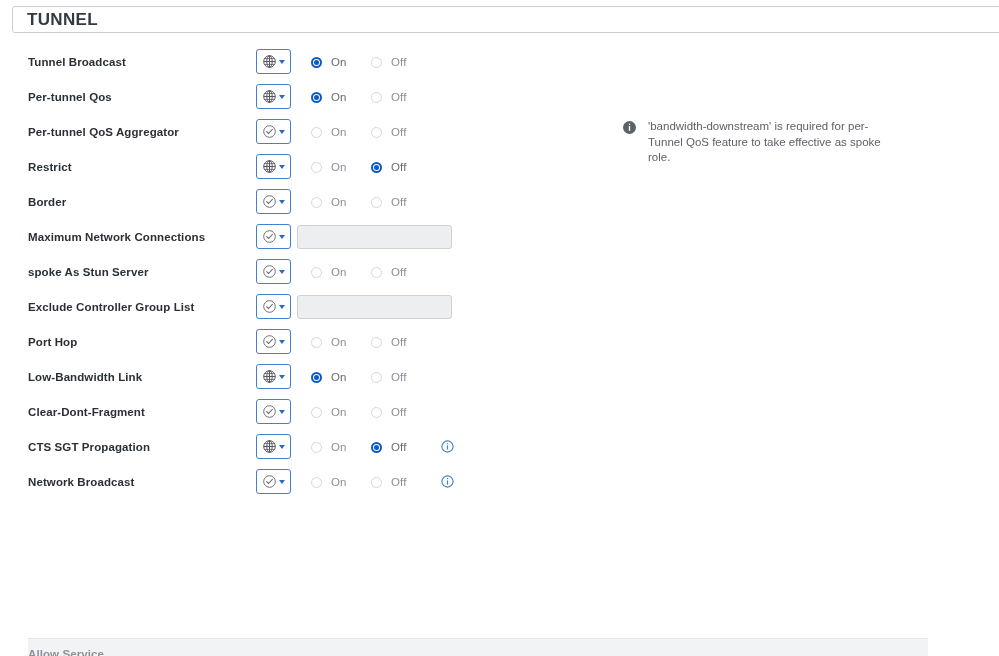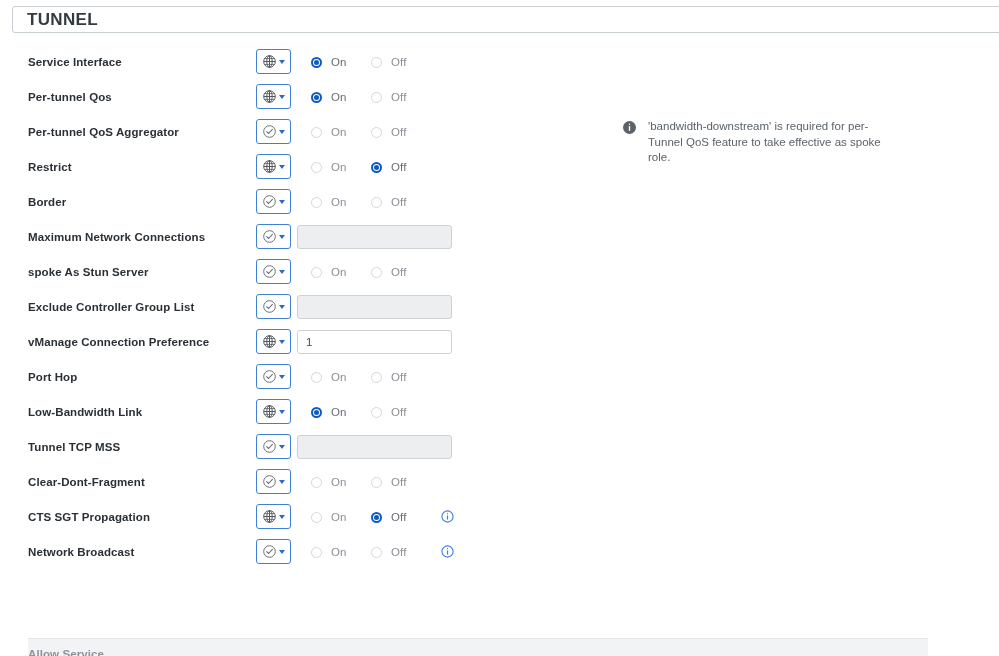--- a/index.html
+++ b/index.html
@@ -210,21 +210,21 @@
 </style>
 </head>
 <body>
 
 <div class="panel-header">
   <span class="panel-header-title">TUNNEL</span>
 </div>
 
 <div class="form" id="form-rows">
     <div class="row">
-      <div class="row-label">Service Interface</div>
+      <div class="row-label">Tunnel Broadcast</div>
       <div class="row-control">
         <div class="scope-btn">
           <span style="display: flex;">
             <svg width="15" height="15" viewBox="0 0 15 15">
               <circle cx="7.5" cy="7.5" r="5.8" fill="none" stroke="#53595f" stroke-width="1"></circle>
               <line x1="7.5" y1="1.7" x2="7.5" y2="13.3" stroke="#53595f" stroke-width="1"></line>
               <line x1="1.7" y1="7.5" x2="13.3" y2="7.5" stroke="#53595f" stroke-width="1"></line>
               <ellipse cx="7.5" cy="7.5" rx="2.7" ry="5.8" fill="none" stroke="#53595f" stroke-width="1"></ellipse>
               <line x1="2.6" y1="4.6" x2="12.4" y2="4.6" stroke="#53595f" stroke-width="0.8"></line>
               <line x1="2.6" y1="10.4" x2="12.4" y2="10.4" stroke="#53595f" stroke-width="0.8"></line>
@@ -396,103 +396,69 @@
               <circle cx="7.5" cy="7.5" r="5.8" fill="none" stroke="#6a7075" stroke-width="1"></circle>
               <path d="M4.7 7.6 L6.6 9.5 L10.4 5.3" fill="none" stroke="#6a7075" stroke-width="1.1" stroke-linecap="round" stroke-linejoin="round"></path>
             </svg>
           </span>
           <span class="caret"></span>
         </div>
         <input type="text" class="txt wide" readonly="" value="" style="">
       </div>
     </div>
     <div class="row">
-      <div class="row-label">vManage Connection Preference</div>
+      <div class="row-label">Port Hop</div>
+      <div class="row-control">
+        <div class="scope-btn">
+          <span style="display: flex;">
+            <svg width="15" height="15" viewBox="0 0 15 15">
+              <circle cx="7.5" cy="7.5" r="5.8" fill="none" stroke="#6a7075" stroke-width="1"></circle>
+              <path d="M4.7 7.6 L6.6 9.5 L10.4 5.3" fill="none" stroke="#6a7075" stroke-width="1.1" stroke-linecap="round" stroke-linejoin="round"></path>
+            </svg>
+          </span>
+          <span class="caret"></span>
+        </div>
+        <div class="radio-group">
+          <div class="radio-item">
+            <span class="radio-dot"></span>
+            <span class="radio-label">On</span>
+          </div>
+          <div class="radio-item">
+            <span class="radio-dot"></span>
+            <span class="radio-label">Off</span>
+          </div>
+        </div>
+      </div>
+    </div>
+    <div class="row">
+      <div class="row-label">Low-Bandwidth Link</div>
       <div class="row-control">
         <div class="scope-btn">
           <span style="display: flex;">
             <svg width="15" height="15" viewBox="0 0 15 15">
               <circle cx="7.5" cy="7.5" r="5.8" fill="none" stroke="#53595f" stroke-width="1"></circle>
               <line x1="7.5" y1="1.7" x2="7.5" y2="13.3" stroke="#53595f" stroke-width="1"></line>
               <line x1="1.7" y1="7.5" x2="13.3" y2="7.5" stroke="#53595f" stroke-width="1"></line>
               <ellipse cx="7.5" cy="7.5" rx="2.7" ry="5.8" fill="none" stroke="#53595f" stroke-width="1"></ellipse>
               <line x1="2.6" y1="4.6" x2="12.4" y2="4.6" stroke="#53595f" stroke-width="0.8"></line>
               <line x1="2.6" y1="10.4" x2="12.4" y2="10.4" stroke="#53595f" stroke-width="0.8"></line>
             </svg>
           </span>
           <span class="caret"></span>
         </div>
-        <input type="text" class="txt wide enabled" value="1" style="">
-      </div>
-    </div>
-    <div class="row">
-      <div class="row-label">Port Hop</div>
-      <div class="row-control">
-        <div class="scope-btn">
-          <span style="display: flex;">
-            <svg width="15" height="15" viewBox="0 0 15 15">
-              <circle cx="7.5" cy="7.5" r="5.8" fill="none" stroke="#6a7075" stroke-width="1"></circle>
-              <path d="M4.7 7.6 L6.6 9.5 L10.4 5.3" fill="none" stroke="#6a7075" stroke-width="1.1" stroke-linecap="round" stroke-linejoin="round"></path>
-            </svg>
-          </span>
-          <span class="caret"></span>
-        </div>
-        <div class="radio-group">
-          <div class="radio-item">
-            <span class="radio-dot"></span>
-            <span class="radio-label">On</span>
-          </div>
-          <div class="radio-item">
-            <span class="radio-dot"></span>
-            <span class="radio-label">Off</span>
-          </div>
-        </div>
-      </div>
-    </div>
-    <div class="row">
-      <div class="row-label">Low-Bandwidth Link</div>
-      <div class="row-control">
-        <div class="scope-btn">
-          <span style="display: flex;">
-            <svg width="15" height="15" viewBox="0 0 15 15">
-              <circle cx="7.5" cy="7.5" r="5.8" fill="none" stroke="#53595f" stroke-width="1"></circle>
-              <line x1="7.5" y1="1.7" x2="7.5" y2="13.3" stroke="#53595f" stroke-width="1"></line>
-              <line x1="1.7" y1="7.5" x2="13.3" y2="7.5" stroke="#53595f" stroke-width="1"></line>
-              <ellipse cx="7.5" cy="7.5" rx="2.7" ry="5.8" fill="none" stroke="#53595f" stroke-width="1"></ellipse>
-              <line x1="2.6" y1="4.6" x2="12.4" y2="4.6" stroke="#53595f" stroke-width="0.8"></line>
-              <line x1="2.6" y1="10.4" x2="12.4" y2="10.4" stroke="#53595f" stroke-width="0.8"></line>
-            </svg>
-          </span>
-          <span class="caret"></span>
-        </div>
         <div class="radio-group">
           <div class="radio-item on">
             <span class="radio-dot"></span>
             <span class="radio-label">On</span>
           </div>
           <div class="radio-item">
             <span class="radio-dot"></span>
             <span class="radio-label">Off</span>
           </div>
         </div>
-      </div>
-    </div>
-    <div class="row">
-      <div class="row-label">Tunnel TCP MSS</div>
-      <div class="row-control">
-        <div class="scope-btn">
-          <span style="display: flex;">
-            <svg width="15" height="15" viewBox="0 0 15 15">
-              <circle cx="7.5" cy="7.5" r="5.8" fill="none" stroke="#6a7075" stroke-width="1"></circle>
-              <path d="M4.7 7.6 L6.6 9.5 L10.4 5.3" fill="none" stroke="#6a7075" stroke-width="1.1" stroke-linecap="round" stroke-linejoin="round"></path>
-            </svg>
-          </span>
-          <span class="caret"></span>
-        </div>
-        <input type="text" class="txt wide" readonly="" value="" style="">
       </div>
     </div>
     <div class="row">
       <div class="row-label">Clear-Dont-Fragment</div>
       <div class="row-control">
         <div class="scope-btn">
           <span style="display: flex;">
             <svg width="15" height="15" viewBox="0 0 15 15">
               <circle cx="7.5" cy="7.5" r="5.8" fill="none" stroke="#6a7075" stroke-width="1"></circle>
               <path d="M4.7 7.6 L6.6 9.5 L10.4 5.3" fill="none" stroke="#6a7075" stroke-width="1.1" stroke-linecap="round" stroke-linejoin="round"></path>

